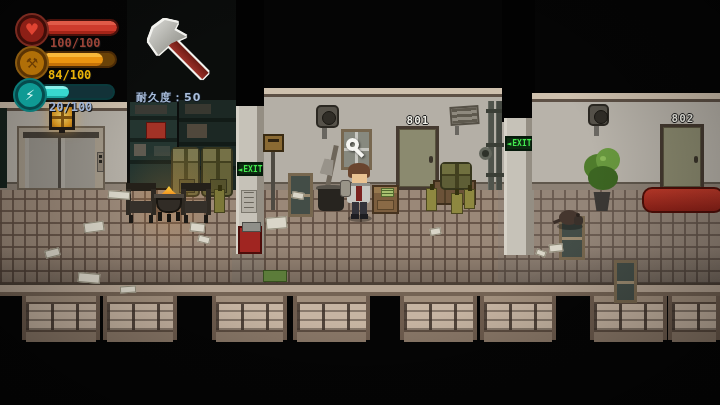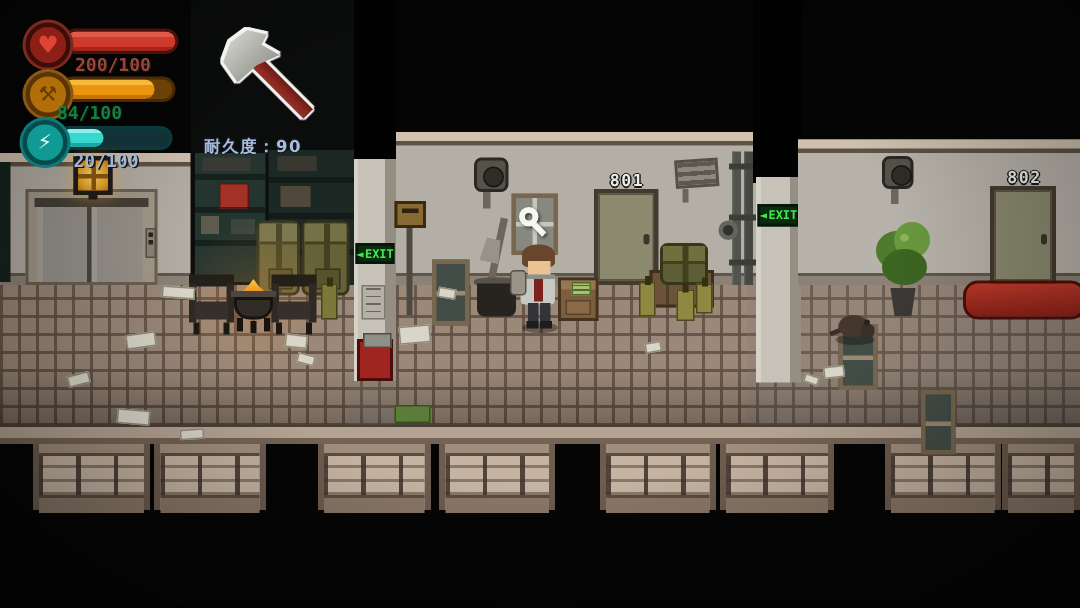--- a/index.html
+++ b/index.html
@@ -347,40 +347,40 @@
   <div class="a vignette" style="left:0;top:0;width:720px;height:405px;"></div>
 
   <div class="a" style="left:0;top:0;width:720px;height:130px;">
 
     <div class="bar" style="left:42px;top:19px;width:77px;height:17px;border:2px solid #4a120c;background:#541610;">
       <div class="fill" style="background: linear-gradient(rgb(224, 90, 72) 0px, rgb(224, 90, 72) 4px, rgb(205, 58, 44) 4px, rgb(205, 58, 44) 80%, rgb(165, 36, 24) 80%); width: 100%;"></div>
     </div>
     <div class="badge" style="left:17px;top:15px;background:#8c1f16;border:3px solid #3f0d08;box-shadow:0 0 0 2px #7a2a20;">
       <span style="color:#e04432;font-size:16px;line-height:1;">♥</span>
     </div>
-    <div class="hudtxt" style="left:50px;top:36px;color:#9c4438;">200/100</div>
+    <div class="hudtxt" style="left:50px;top:36px;color:#9c4438;">100/100</div>
 
     <div class="bar" style="left:40px;top:51px;width:77px;height:17px;border:2px solid #4a2a06;background:#6a4208;">
       <div class="fill" style="background: linear-gradient(rgb(248, 184, 58) 0px, rgb(248, 184, 58) 4px, rgb(235, 148, 16) 4px, rgb(235, 148, 16) 80%, rgb(197, 114, 8) 80%); width: 84%;"></div>
     </div>
     <div class="badge" style="left:17px;top:48px;background:#b06f08;border:3px solid #5a3404;box-shadow:0 0 0 2px #8a5a10;">
       <span style="color:#6a3c04;font-size:14px;line-height:1;">⚒</span>
     </div>
-    <div class="hudtxt" style="left:38px;top:68px;color:#15803d;">84/100</div>
+    <div class="hudtxt" style="left:48px;top:68px;color:#eab308;">84/100</div>
 
     <div class="bar" style="left:38px;top:84px;width:77px;height:16px;border:2px solid #0a3a3c;background:#123238;">
       <div class="fill" style="background: linear-gradient(rgb(138, 240, 234) 0px, rgb(138, 240, 234) 3px, rgb(56, 216, 206) 3px, rgb(56, 216, 206) 80%, rgb(27, 168, 160) 80%); width: 40%;"></div>
     </div>
     <div class="badge" style="left:15px;top:80px;background:#0f9a94;border:3px solid #064a4c;box-shadow:0 0 0 2px #0c7a78;">
       <span style="color:#d8f8f4;font-size:14px;line-height:1;">⚡</span>
     </div>
     <div class="hudtxt" style="left:49px;top:100px;color:#9fb4d6;">20/100</div>
 
     <div class="a" style="left:142px;top:14px;width:74px;height:70px;">
       <div style="position:relative;width:100%;height:100%;filter:drop-shadow(1.5px 0 0 #f2f2ee) drop-shadow(-1.5px 0 0 #f2f2ee) drop-shadow(0 1.5px 0 #f2f2ee) drop-shadow(0 -1.5px 0 #f2f2ee);">
         <div class="a" style="left:42px;top:21px;width:9px;height:48px;background:linear-gradient(90deg,#9a3028,#6e1c14);transform:rotate(-45deg);"></div>
         <div class="a" style="left:6px;top:6px;width:40px;height:38px;background:linear-gradient(135deg,#dcdcd8,#a8a8a2 55%,#84847e);clip-path:polygon(42% 0,75% 8%,66% 26%,96% 44%,58% 62%,26% 92%,2% 56%,14% 22%);"></div>
       </div>
     </div>
-    <div class="a" style="left:136px;top:90px;width:90px;color:#a9bddb;font:bold 11px 'DejaVu Sans',sans-serif;letter-spacing:1px;text-shadow:1px 0 #101820,-1px 0 #101820,0 1px #101820,0 -1px #101820;">耐久度：90</div>
+    <div class="a" style="left:136px;top:90px;width:90px;color:#a9bddb;font:bold 11px 'DejaVu Sans',sans-serif;letter-spacing:1px;text-shadow:1px 0 #101820,-1px 0 #101820,0 1px #101820,0 -1px #101820;">耐久度：50</div>
   </div>
 
 </div>
 
 </body></html>

